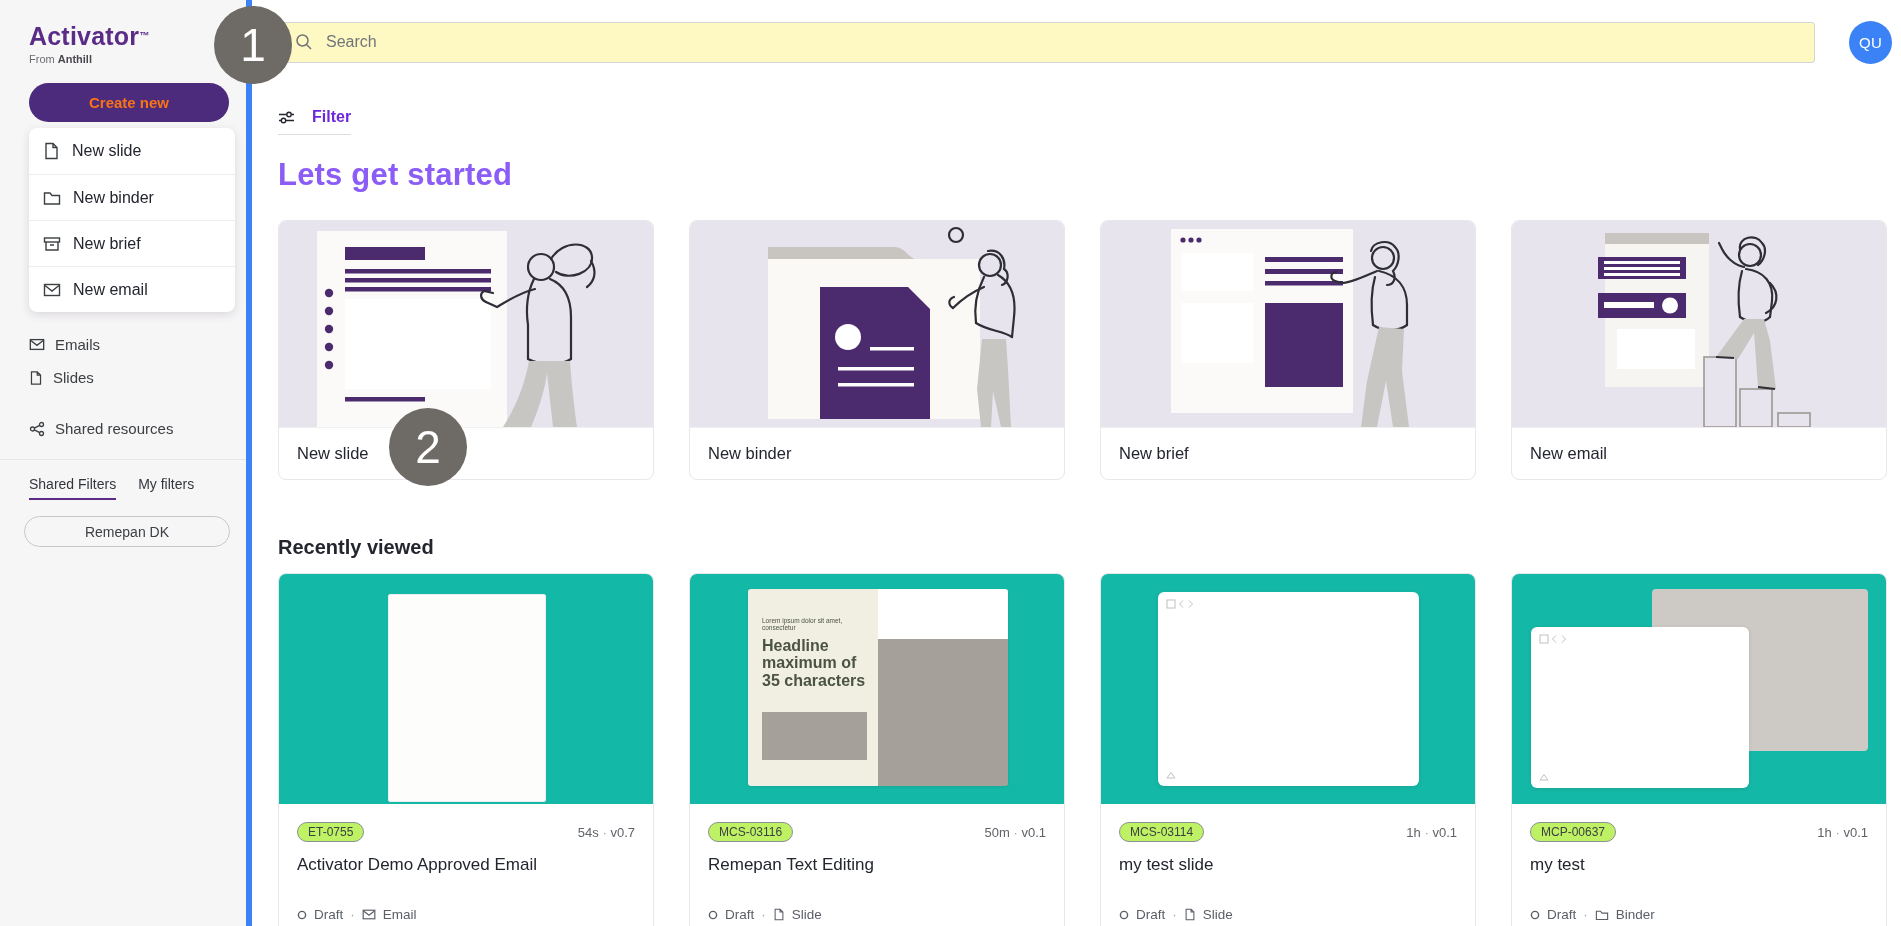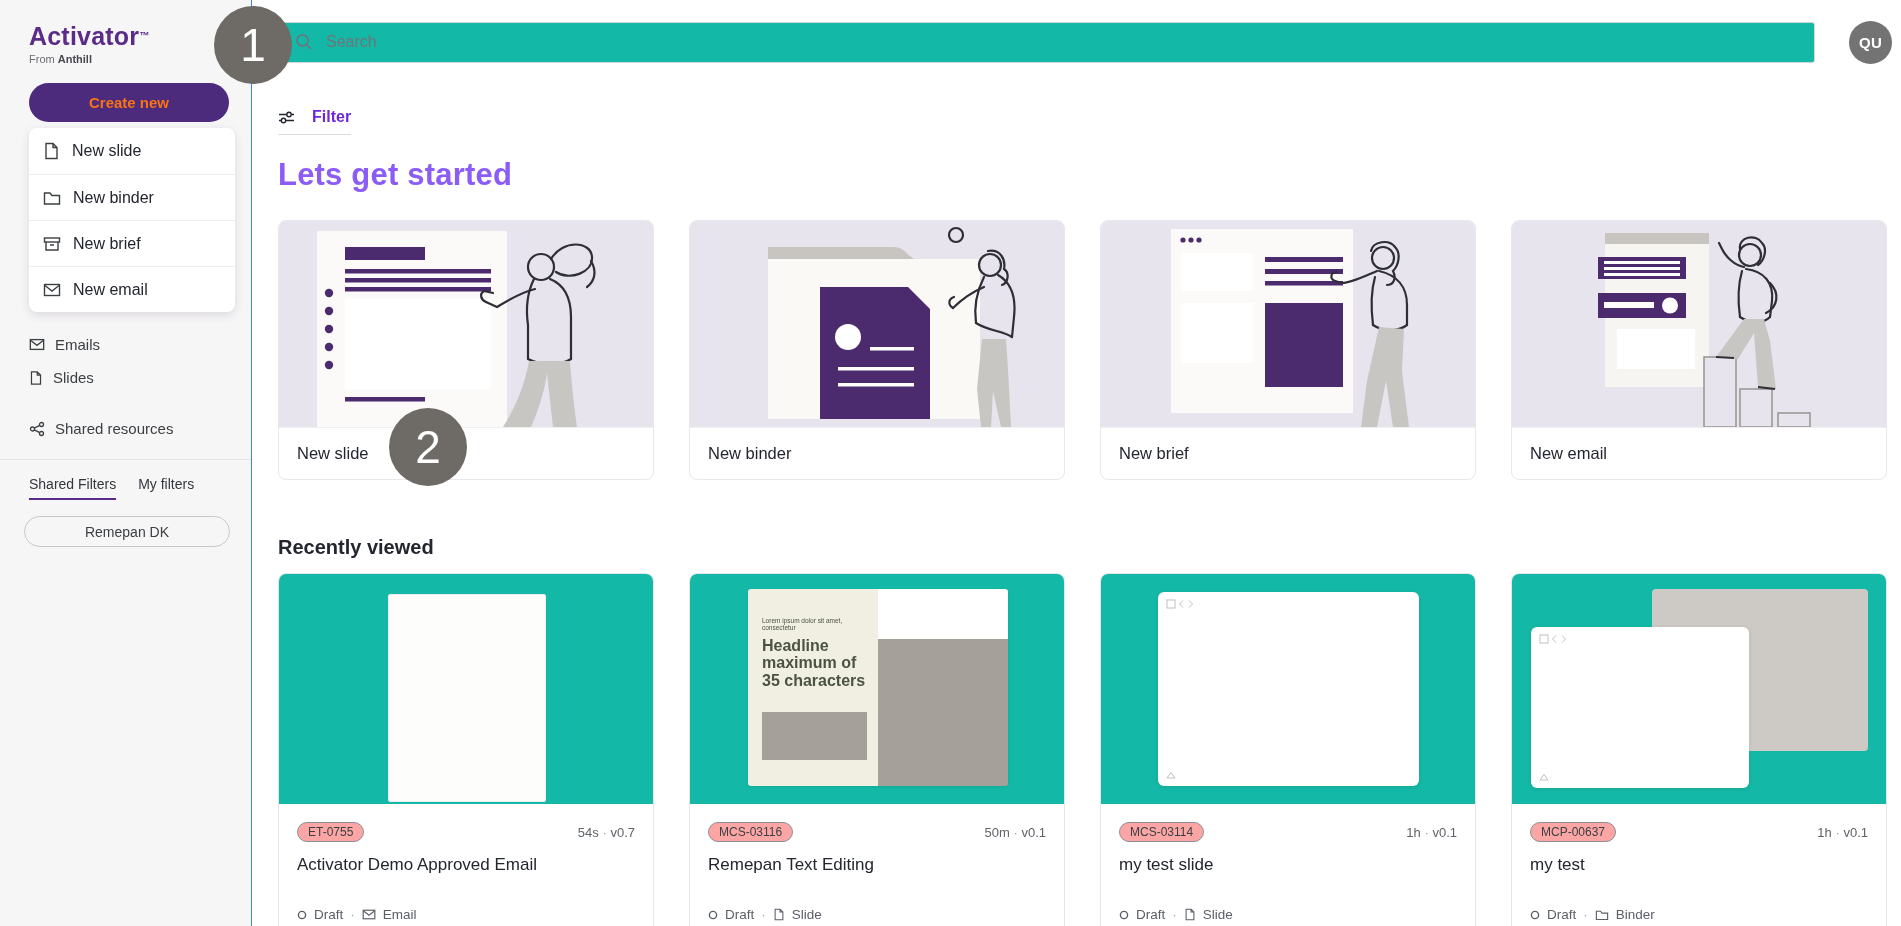--- a/index.html
+++ b/index.html
@@ -1,21 +1,21 @@
 <!DOCTYPE html>
 <html><head>
 <meta charset="utf-8">
 <style>
   * { margin:0; padding:0; box-sizing:border-box; }
   html,body { width:1901px; height:926px; overflow:hidden; background:#fff;
               font-family:"Liberation Sans", sans-serif; color:#23262e; }
   .app { position:relative; display:flex; width:1901px; height:926px; }
 
   
-  .sidebar { width:252px; height:926px; background:#f7f6f7; border-right:1px solid #3b82f6;
+  .sidebar { width:252px; height:926px; background:#f7f6f7; border-right:6px solid #3b82f6;
              flex-shrink:0; position:relative; }
   .logo { padding:22px 0 0 29px; }
   .logo-name { font-size:25px; font-weight:700; color:#5a2c87; letter-spacing:.2px; }
   .logo-tm { font-size:10px; font-weight:700; color:#5a2c87; vertical-align:super; }
   .logo-tagline { font-size:11px; color:#6d6a73; margin-top:2px; }
   .logo-tagline b { color:#4a4750; }
   .create-btn { display:block; margin:18px 0 0 29px; width:200px; height:39px; border:none;
                 border-radius:20px; background:#4d2b7c; color:#f97316; font-size:15px; font-weight:700;
                 font-family:inherit; cursor:pointer; }
   .menu-panel { margin:6px 0 0 29px; width:206px; background:#fff; border-radius:8px;
@@ -34,25 +34,25 @@
   .filter-pill { margin:16px 0 0 24px; width:206px; height:31px; border:1px solid #c9c7cc;
                  border-radius:16px; background:transparent; font-size:14px; color:#3c4043;
                  font-family:inherit; cursor:pointer; }
 
   
   .main { flex:1; background:#fff; position:relative; }
   .topbar { height:84px; display:flex; align-items:center; padding-left:27px; }
   .search-box { position:relative; width:1536px; height:41px; }
   .search-box input { width:100%; height:100%; border:1px solid #d6d4d8; border-radius:3px;
                       padding-left:46px; font-size:16px; font-family:inherit; color:#23262e;
-                      outline:none; background:#14b8a6; }
+                      outline:none; background:#fef9c3; }
   .search-box input::placeholder { color:#70757a; }
   .search-icon { position:absolute; left:16px; top:11px; }
-  .avatar { width:43px; height:43px; border-radius:50%; background:#737373; color:#fff;
-            font-size:15px; font-weight:700; display:flex; align-items:center; justify-content:center;
+  .avatar { width:43px; height:43px; border-radius:50%; background:#3b82f6; color:#fff;
+            font-size:15px; font-weight:400; display:flex; align-items:center; justify-content:center;
             margin-left:34px; cursor:pointer; letter-spacing:.3px; }
 
   .content { padding-left:26px; }
   .filter-btn { display:inline-flex; align-items:center; gap:17px; margin-top:24px;
                 padding-bottom:8px; border-bottom:1px solid #dcdbde; font-size:16px;
                 font-weight:600; color:#6d28d9; cursor:pointer; }
   h1 { margin-top:22px; font-size:31px; font-weight:700; color:#8b5cf6; letter-spacing:.2px; }
   h2 { margin-top:56px; font-size:20px; font-weight:700; color:#23262e; }
 
   .cards-row { display:flex; gap:35px; margin-top:27px; }
@@ -62,21 +62,21 @@
   .gs-label { height:52px; display:flex; align-items:center; padding-left:18px;
               font-size:16.5px; color:#23262e; border-top:1px solid #f0eff2; }
 
   .recent-row { display:flex; gap:35px; margin-top:14px; }
   .rv-card { width:376px; height:400px; border:1px solid #e6e5e8; border-radius:8px;
              overflow:hidden; background:#fff; cursor:pointer; }
   .rv-thumb { height:230px; background:#14b8a6; position:relative; }
   .rv-footer { padding:18px 18px 0 18px; }
   .rv-top { display:flex; justify-content:space-between; align-items:center; }
   .badge { display:inline-block; border:1px solid #8a9095; border-radius:11px; padding:2px 10px;
-           font-size:12px; color:#3c4043; background:#fca5a5; }
+           font-size:12px; color:#3c4043; background:#bef264; }
   .age { font-size:13px; color:#5f6368;padding-left:13px; }
   .rv-title { margin-top:13px; font-size:17px; color:#23262e; }
   .rv-meta { margin-top:32px; display:flex; align-items:center; gap:7px; font-size:13.5px; color:#5a5f66; }
   .sep { color:#9aa0a6; }
 
   
   .email-sheet { position:absolute; left:109px; top:20px; width:158px; height:208px;
                  background:#fdfdfc; border:1px solid #edecef; border-radius:2px; }
   .txt-thumb { position:absolute; left:58px; top:15px; width:260px; height:197px; display:flex;
                border-radius:3px; overflow:hidden; box-shadow:0 1px 3px rgba(0,0,0,.08); }

